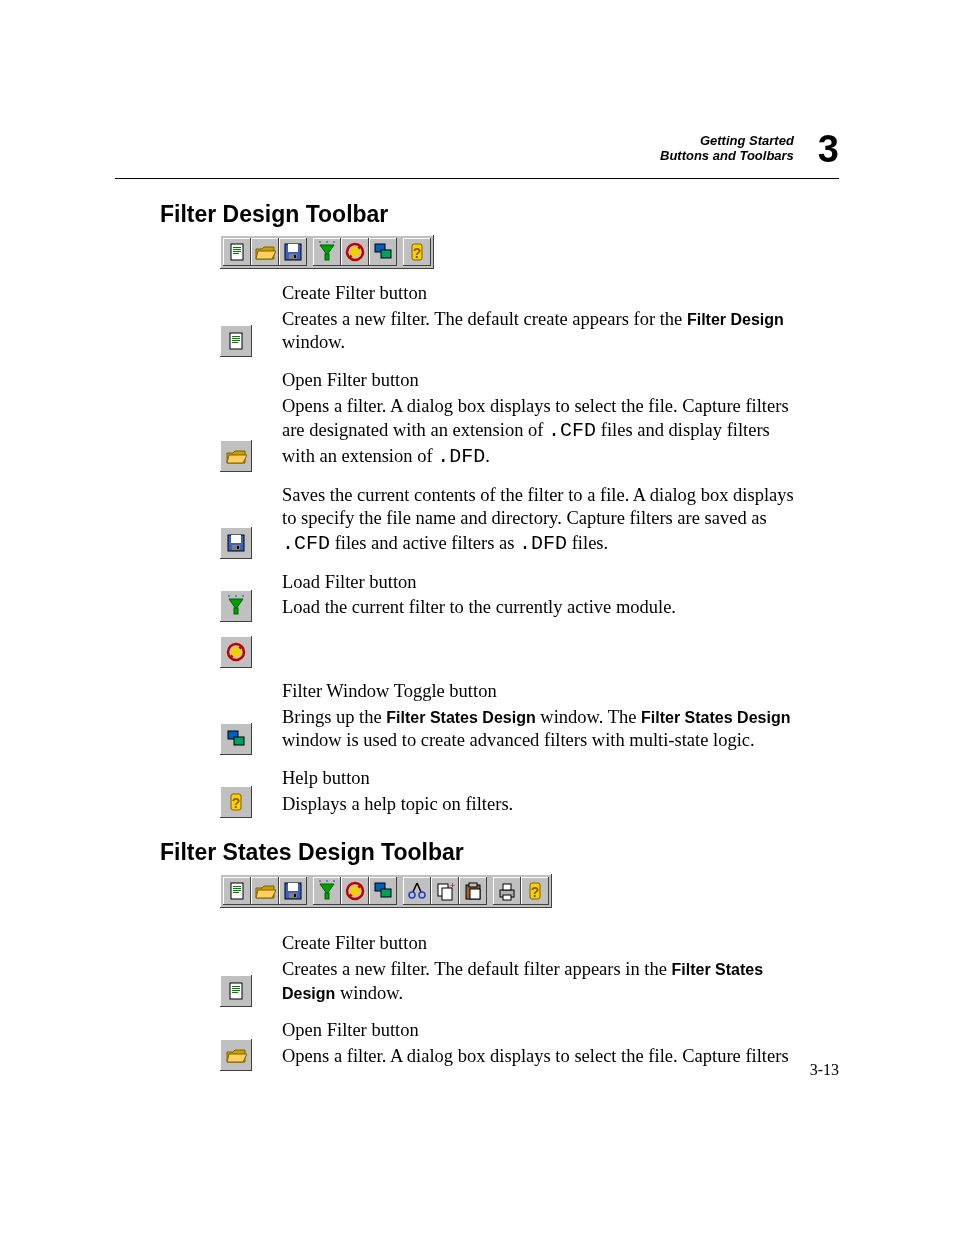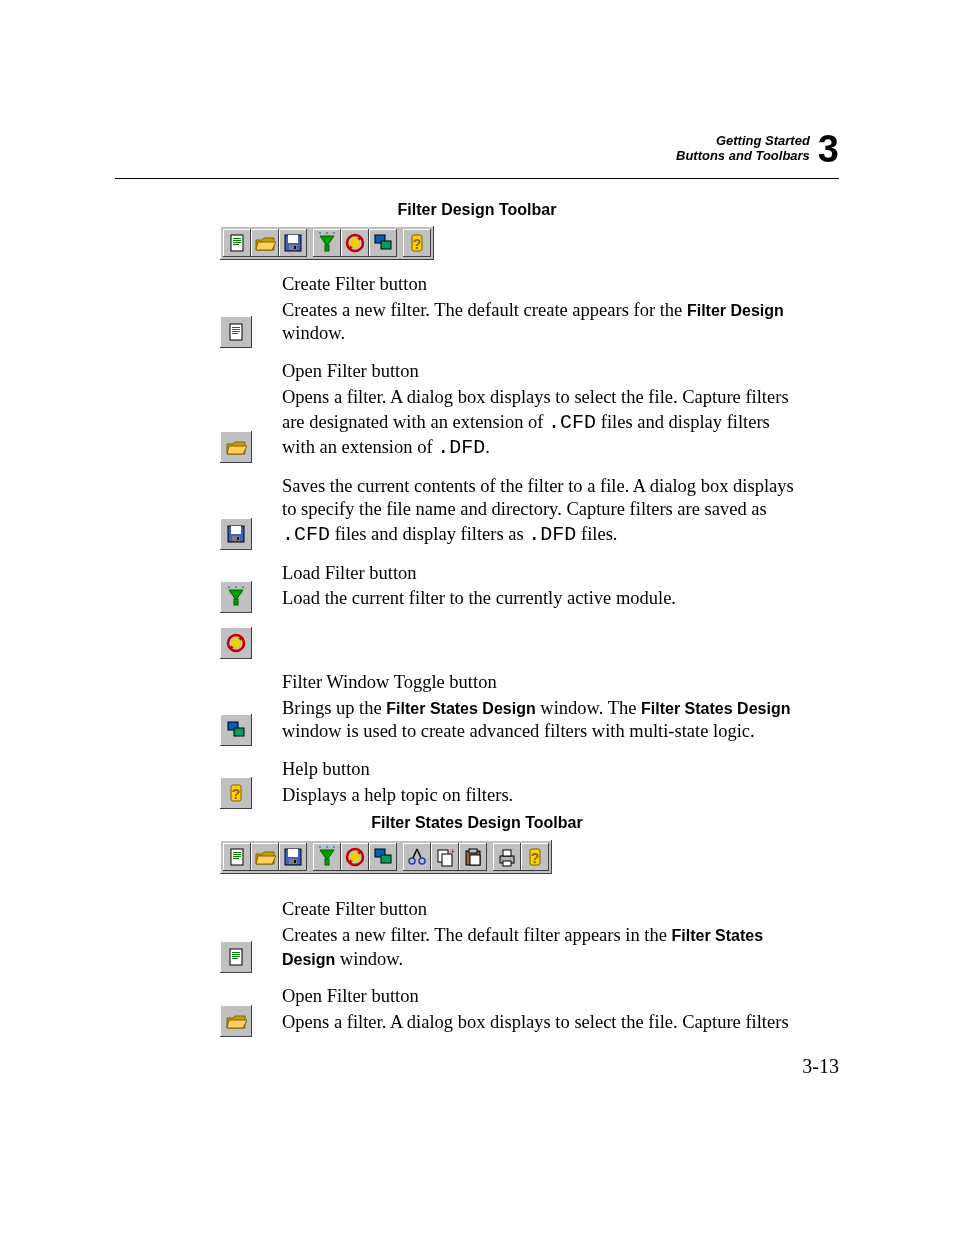--- a/index.html
+++ b/index.html
@@ -22,21 +22,21 @@
   position: absolute;
   top: 130px;
   right: 115px;
   text-align: right;
   font-family: Arial, Helvetica, sans-serif;
   font-size: 13px;
   font-style: italic;
   font-weight: bold;
   display: flex;
   align-items: center;
-  gap: 8px;
+  gap: 24px;
 }
 .hdr .lines { line-height: 1.15; }
 .hdr .bignum {
   font-style: normal;
   font-size: 38px;
   font-weight: 900;
   line-height: 1;
 }
 .rule {
   position: absolute;
@@ -44,23 +44,22 @@
   right: 115px;
   top: 178px;
   border-top: 1px solid #000;
 }
 .content {
   margin-top: 70px;
 }
 .h2 {
   font-family: Arial, Helvetica, sans-serif;
   font-weight: bold;
-  font-size: 16px;
-  margin: 4px 0 6px 0;
-  text-align: center;
+  font-size: 23px;
+  margin: 20px 0 6px 0;
 }
 .sub {
   margin-left: 60px;
 }
 
 .bar {
   display: inline-flex;
   gap: 0;
   background: #c0c0c0;
   padding: 3px;
@@ -106,21 +105,21 @@
 }
 .bold-sans {
   font-family: Arial, Helvetica, sans-serif;
   font-weight: bold;
   font-size: 16px;
 }
 .pageno {
   position: absolute;
   right: 115px;
   bottom: 155px;
-  font-size: 20px;
+  font-size: 16px;
   font-family: "Times New Roman", serif;
 }
 </style>
 </head>
 <body>
 
 <svg width="0" height="0" style="position:absolute">
   <defs>
     <g id="i-create">
         <rect x="5" y="3" width="12" height="16" fill="#fff" stroke="#000"></rect>
@@ -268,21 +267,21 @@
 
       <div class="row">
         <div class="ic">
             <div class="btn">
               <svg width="22" height="22">
                 <use href="#i-save"></use>
               </svg>
             </div>
           </div>
         <div class="txt">
-          <p><span>Saves the current contents of the filter to a file. A dialog box displays to specify the file name and directory. Capture filters are saved as </span><span class="mono">.CFD</span><span> files and display filters as </span><span class="mono">.DFD</span><span> files.</span></p>
+          <p><span>Saves the current contents of the filter to a file. A dialog box displays to specify the file name and directory. Capture filters are saved as </span><span class="mono">.CFD</span><span> files and active filters as </span><span class="mono">.DFD</span><span> files.</span></p>
         </div>
       </div>
 
       <div class="row">
         <div class="ic">
             <div class="btn">
               <svg width="22" height="22">
                 <use href="#i-load"></use>
               </svg>
             </div>

